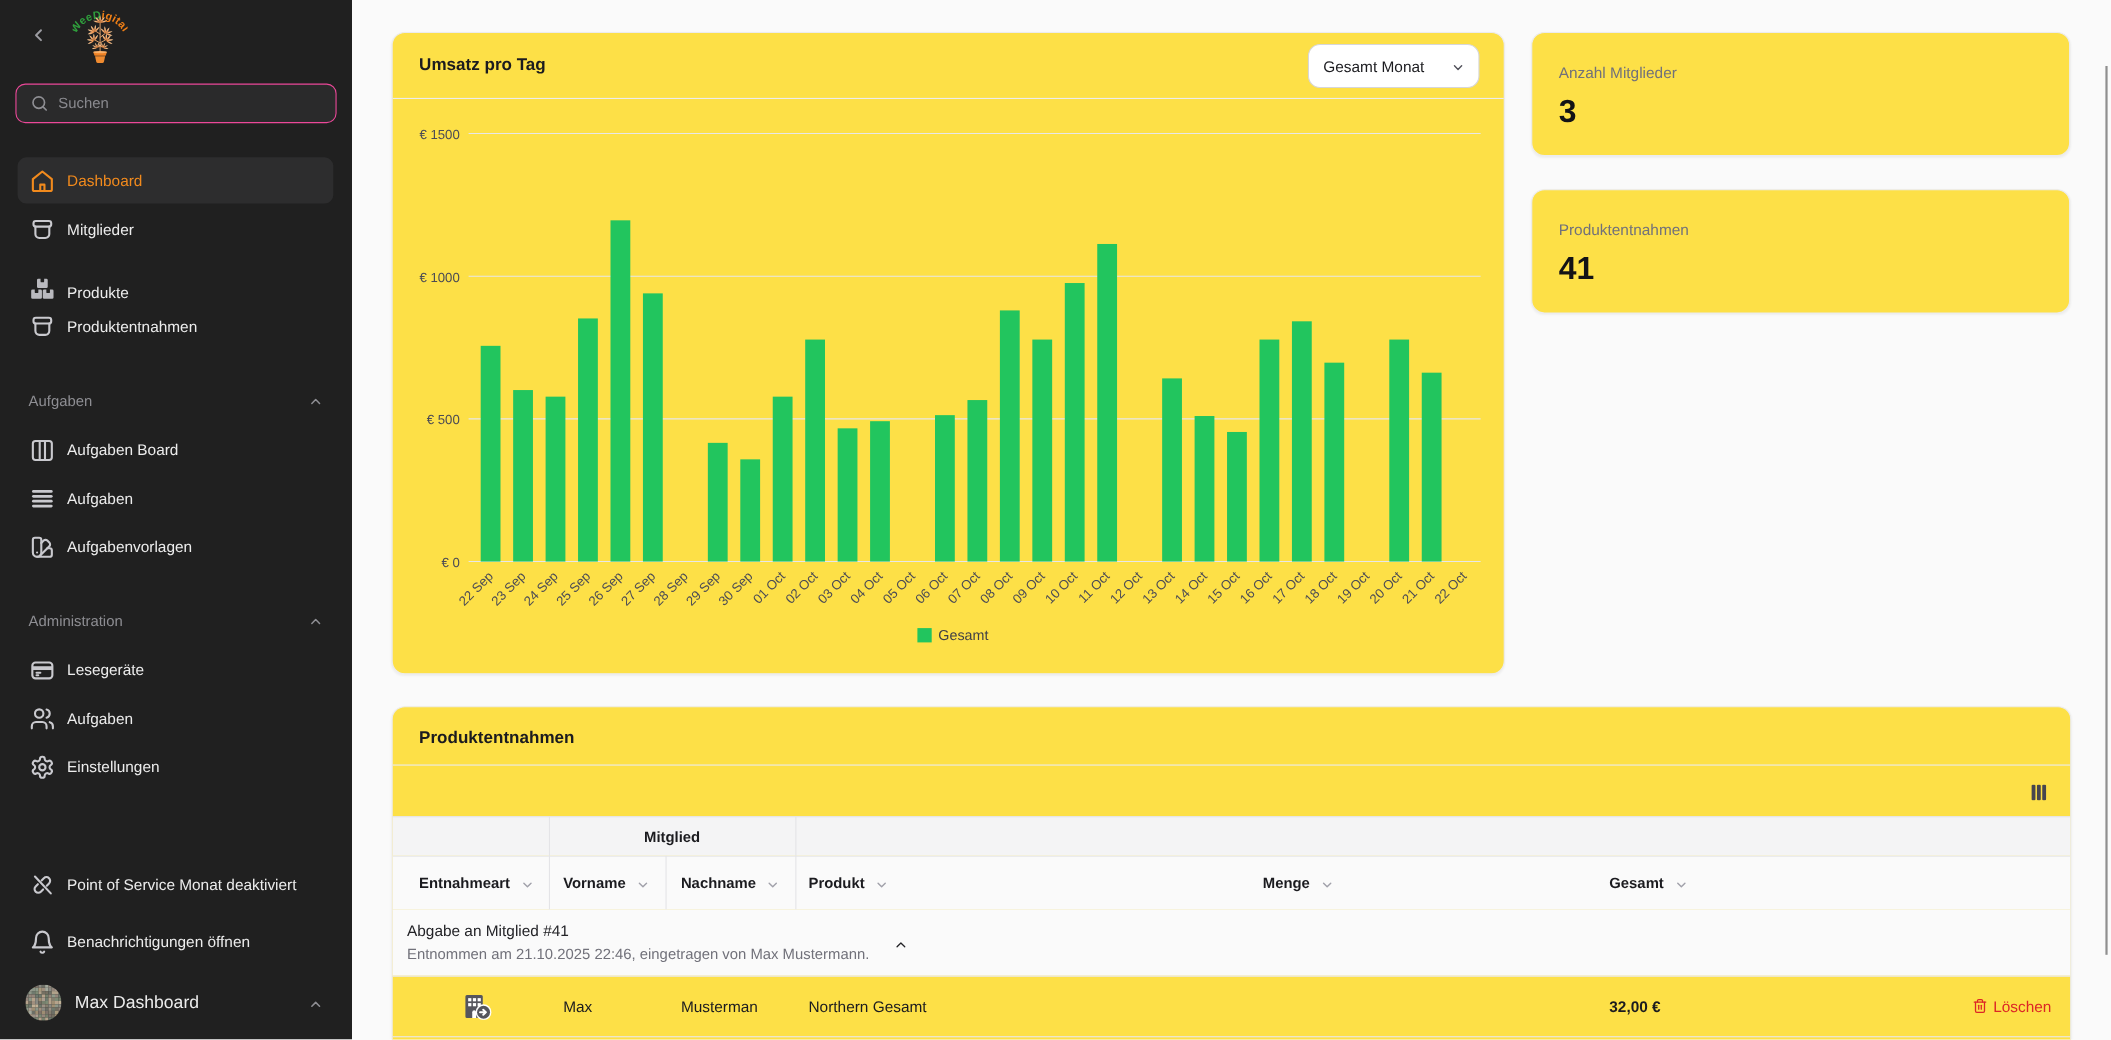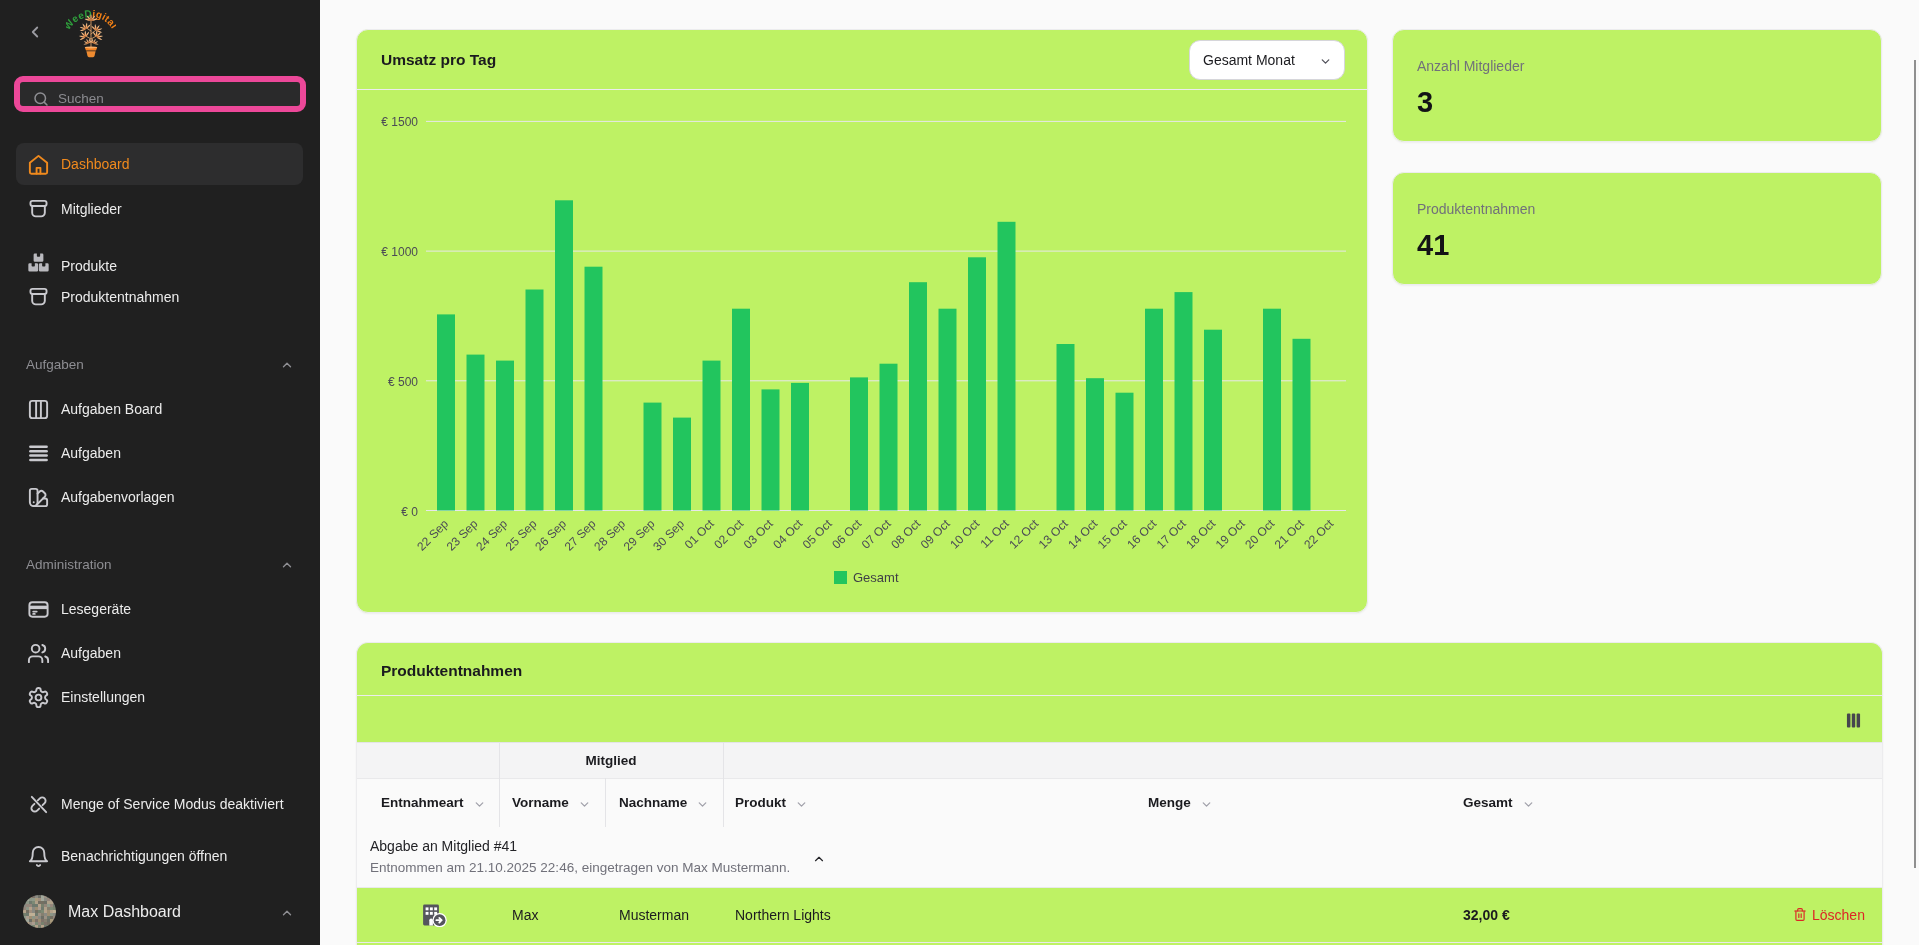--- a/index.html
+++ b/index.html
@@ -10,21 +10,21 @@
   
   #sidebar { position:absolute; left:0; top:0; width:320px; height:945px; background:#202020; }
   .sb-item { position:absolute; left:16px; width:287px; height:42px; border-radius:8px;
              display:flex; align-items:center; color:#ececec; font-size:14px; white-space:nowrap; }
   .sb-item svg { margin-left:11px; flex:none; }
   .sb-item span { margin-left:11px; }
   .sb-item.active { background:#2d2d2e; color:#f18a1d; }
   .sb-label { position:absolute; left:26px; color:#8e8e93; font-size:13.5px; }
   .sb-chev { position:absolute; color:#8e8e93; }
   
-  .card { position:absolute; background:#bef264; border:1px solid #ececee; border-radius:12px;
+  .card { position:absolute; background:#fde047; border:1px solid #ececee; border-radius:12px;
           box-shadow:0 1px 2px rgba(0,0,0,.05); }
   
   .th { font-weight:bold; font-size:13.5px; color:#1b1b1f; }
   .vline { position:absolute; width:1px; background:#e4e4e7; }
   .hline { position:absolute; height:1px; background:#e9e9eb; }
 </style>
 </head>
 <body>
 
 <div id="main" class="abs" style="left:320px;top:0;width:1599px;height:945px;">
@@ -182,21 +182,21 @@
           <rect x="13.2" y="8.9" width="2.9" height="2.9"></rect>
           <path d="M8.3 22.5v-5.2a1.8 1.8 0 0 1 1.8-1.8h0a1.8 1.8 0 0 1 1.8 1.8v5.2Z"></path>
         </g>
         <circle cx="18.6" cy="17.2" r="7.2" fill="#fff"></circle>
         <circle cx="18.6" cy="17.2" r="5.9" fill="#55555d"></circle>
         <path d="M15.4 17.2h5" stroke="#fff" stroke-width="1.8" stroke-linecap="round"></path>
         <path d="m18.3 14.9 2.3 2.3-2.3 2.3" stroke="#fff" stroke-width="1.8" fill="none" stroke-linecap="round" stroke-linejoin="round"></path>
       </svg>
     <div class="abs" style="left:155px;top:264px;font-size:14px;color:#1b1b1f;">Max</div>
     <div class="abs" style="left:262px;top:264px;font-size:14px;color:#1b1b1f;">Musterman</div>
-    <div class="abs" style="left:378px;top:264px;font-size:14px;color:#1b1b1f;">Northern Lights</div>
+    <div class="abs" style="left:378px;top:264px;font-size:14px;color:#1b1b1f;">Northern Gesamt</div>
     <div class="abs" style="left:791px;top:264px;font-size:14px;color:#1b1b1f;margin-top:36px;">4g</div>
     <div class="abs" style="left:1106px;top:264px;font-size:14px;color:#1b1b1f;font-weight:bold;">32,00 €</div>
     <svg class="abs" style="left:1436px;top:264px;" width="14" height="15" viewBox="0 0 24 24" fill="none" stroke="#dc2626" stroke-width="2" stroke-linecap="round" stroke-linejoin="round">
         <path d="M3 6h18"></path>
         <path d="M19 6v14a2 2 0 0 1-2 2H7a2 2 0 0 1-2-2V6"></path>
         <path d="M8 6V4a2 2 0 0 1 2-2h4a2 2 0 0 1 2 2v2"></path>
         <path d="M10 11v6"></path>
         <path d="M14 11v6"></path>
       </svg>
     <div class="abs" style="left:1455px;top:264px;font-size:14px;color:#dc2626;">Löschen</div>
@@ -240,21 +240,21 @@
      <use href="#cl" transform="translate(19.5,33) rotate(-42)"></use>
      <use href="#cl" transform="translate(30.5,33) rotate(42)"></use>
      <use href="#cl" transform="translate(22.5,39.5) rotate(-24) scale(0.78)"></use>
      <use href="#cl" transform="translate(27.5,39.5) rotate(24) scale(0.78)"></use>
    </g>
    <path d="M18.8 43.4 h12.4 l-1.2 3.2 h-10 Z" fill="#f08224"></path>
    <path d="M20.4 47.2 h9.2 l-1.1 4.9 a1.5 1.5 0 0 1 -1.45 1.15 h-4.1 a1.5 1.5 0 0 1 -1.45 -1.15 Z" fill="#ef8b30"></path>
    <ellipse cx="25" cy="43.4" rx="6.2" ry="1.0" fill="#fbb068"></ellipse>
   </svg>
 
-  <div class="abs" style="left:14px;top:76px;width:292px;height:36px;background:#2a2a2b;border:6px solid #ec4899;border-radius:9px;">
+  <div class="abs" style="left:14px;top:76px;width:292px;height:36px;background:#2a2a2b;border:1px solid #ec4899;border-radius:9px;">
     <svg class="abs" style="left:12px;top:8px;" width="18" height="18" viewBox="0 0 24 24" fill="none" stroke="#8e8e93" stroke-width="2" stroke-linecap="round">
         <circle cx="11" cy="11" r="7"></circle>
         <path d="m20 20-3.5-3.5"></path>
       </svg>
     <span class="abs" style="left:38px;top:9px;font-size:13.5px;color:#8a8a8f;">Suchen</span>
   </div>
 
   <div class="sb-item active" style="top:143px;">
     <svg width="23" height="23" viewBox="0 0 24 24" fill="none" stroke="#f18a1d" stroke-width="2" stroke-linecap="round" stroke-linejoin="round">
         <path d="M3 10.2 12 3l9 7.2V20a1.6 1.6 0 0 1-1.6 1.6H4.6A1.6 1.6 0 0 1 3 20Z"></path>
@@ -349,21 +349,21 @@
   </div>
 
   <div class="sb-item" style="top:783px;">
     <svg width="23" height="23" viewBox="0 0 24 24" fill="none" stroke="#c9c9ce" stroke-width="2" stroke-linecap="round" stroke-linejoin="round">
         <g transform="rotate(45 12 12)">
           <path d="M8.5 9.5v-3a3.5 3.5 0 0 1 7 0v3"></path>
           <path d="M8.5 14.5v3a3.5 3.5 0 0 0 7 0v-3"></path>
         </g>
         <path d="m5 4 15 16"></path>
       </svg>
-    <span>Menge of Service Modus deaktiviert</span>
+    <span>Point of Service Monat deaktiviert</span>
   </div>
   <div class="sb-item" style="top:835px;">
     <svg width="23" height="23" viewBox="0 0 24 24" fill="none" stroke="#c9c9ce" stroke-width="2" stroke-linecap="round" stroke-linejoin="round">
         <path d="M6 8a6 6 0 0 1 12 0c0 7 3 9 3 9H3s3-2 3-9"></path>
         <path d="M10.3 21a1.94 1.94 0 0 0 3.4 0"></path>
       </svg>
     <span>Benachrichtigungen öffnen</span>
   </div>
 
   <div class="abs" style="left:23px;top:895px;width:33px;height:33px;border-radius:50%;overflow:hidden;">

